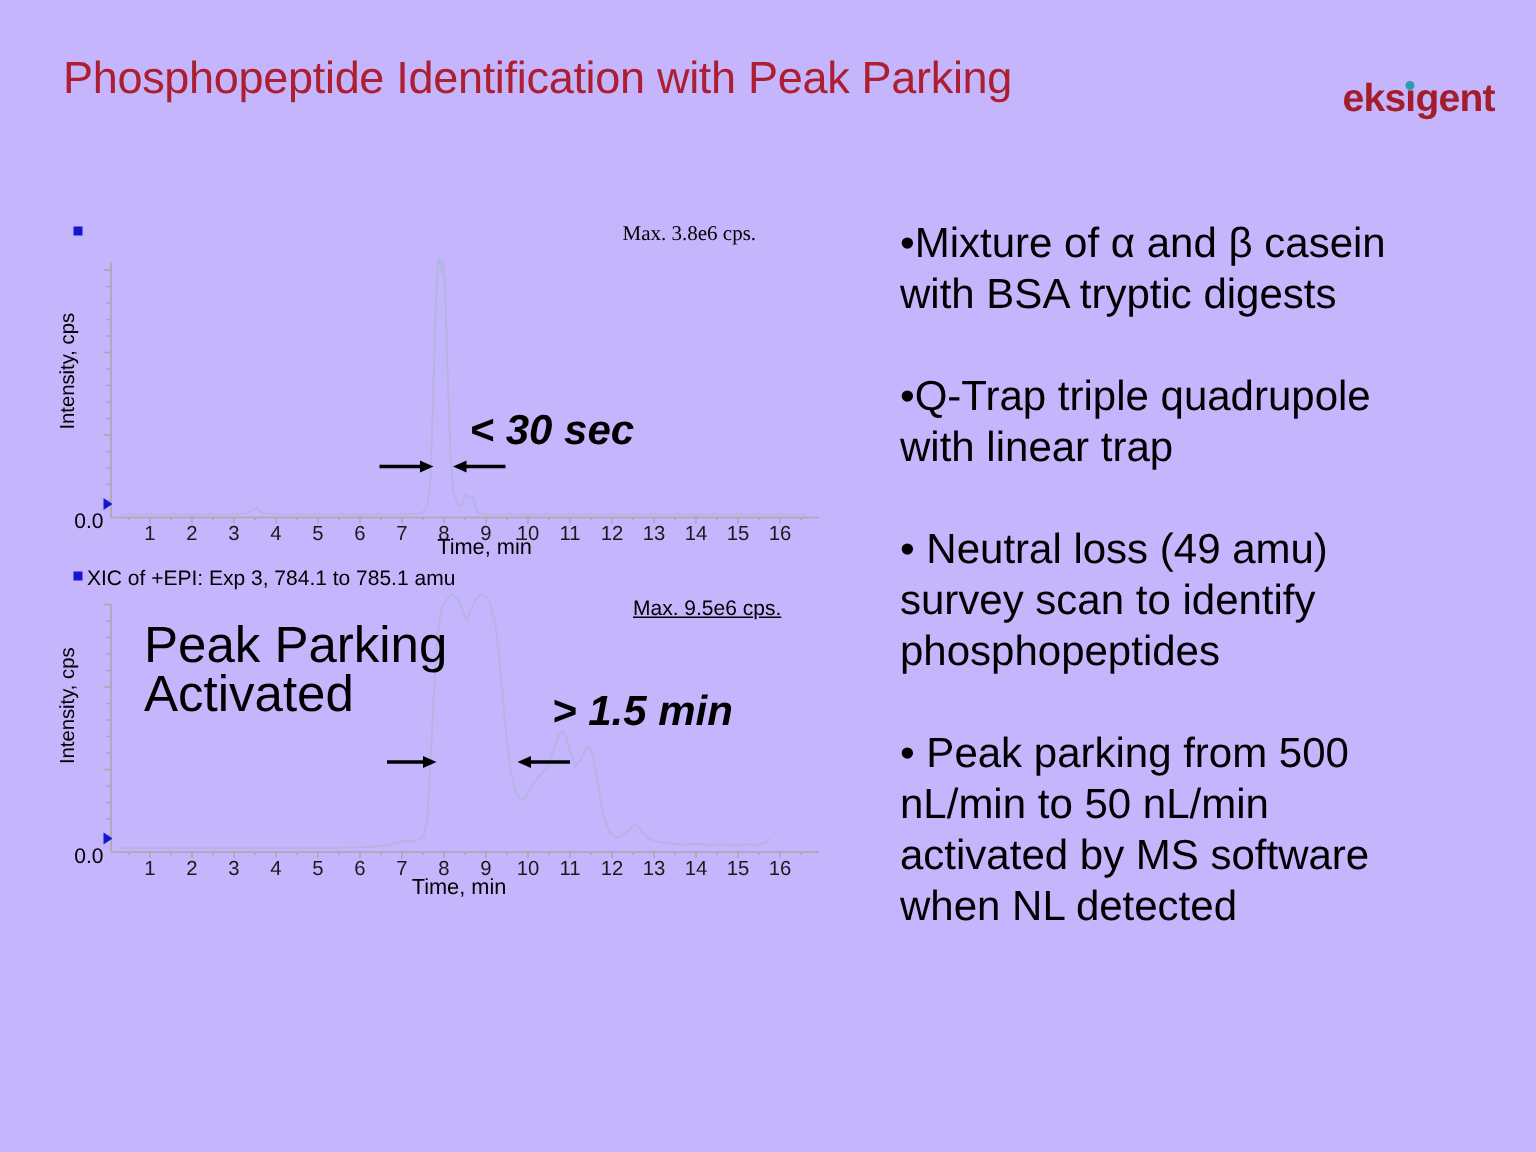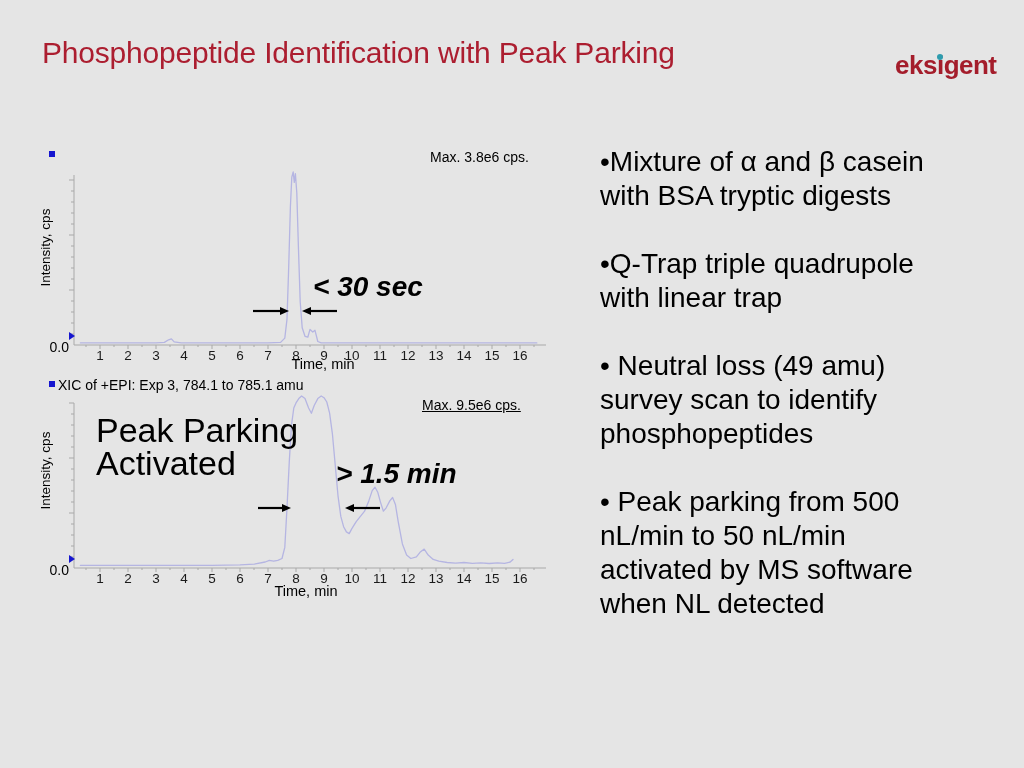--- a/index.html
+++ b/index.html
@@ -1,16 +1,16 @@
 <!DOCTYPE html>
 <html><head>
 <meta charset="utf-8">
 <style>
   html,body{margin:0;padding:0;background:#fff;}
-  .slide{position:relative;width:1024px;height:768px;background:#e5e5e5;overflow:hidden;
+  .slide{position:relative;width:1024px;height:768px;background:#c4b5fd;overflow:hidden;
          font-family:"Liberation Sans",sans-serif;color:#000;}
 
   .title{position:absolute;left:42px;top:36px;font-size:30px;color:#ac1e30;
          letter-spacing:-0.2px;white-space:nowrap;}
 
   .logo{position:absolute;left:871px;top:50px;font-size:26px;font-weight:bold;
         color:#a41d2b;letter-spacing:-0.5px;white-space:nowrap;margin-left:24px;}
   .logo-i{position:relative;display:inline-block;}
   .logo-i::after{content:"";position:absolute;left:0.5px;top:3.5px;width:6px;height:6px;
         border-radius:50%;background:#2e9cae;}
@@ -35,21 +35,21 @@
 </head>
 <body>
 
 <div class="slide">
 
   <div class="title">Phosphopeptide Identification with Peak Parking</div>
 
   <div class="logo"><span>eks</span><span class="logo-i"><span>i</span></span><span>gent</span></div>
 
   <span class="sq" style="left:49px;top:151px;"></span>
-  <div class="hdr" style="left:430px;top:149px;">Max. 3.8e6 cps.</div>
+  <div class="hdr" style="left:415px;top:149px;font-family:Liberation Serif, serif;">Max. 3.8e6 cps.</div>
 
   <svg class="chart" id="chart1-svg" style="left:40px;top:165px;" width="520" height="212">
       <line x1="34" y1="10" x2="34" y2="180" stroke="#a9a9a9" stroke-width="1"></line>
       <line x1="31" y1="169" x2="34" y2="169" stroke="#a9a9a9" stroke-width="1"></line>
       <line x1="31" y1="158" x2="34" y2="158" stroke="#a9a9a9" stroke-width="1"></line>
       <line x1="31" y1="147" x2="34" y2="147" stroke="#a9a9a9" stroke-width="1"></line>
       <line x1="31" y1="136" x2="34" y2="136" stroke="#a9a9a9" stroke-width="1"></line>
       <line x1="29" y1="125" x2="34" y2="125" stroke="#a9a9a9" stroke-width="1"></line>
       <line x1="31" y1="114" x2="34" y2="114" stroke="#a9a9a9" stroke-width="1"></line>
       <line x1="31" y1="103" x2="34" y2="103" stroke="#a9a9a9" stroke-width="1"></line>
@@ -199,21 +199,21 @@
       <polygon points="29,162 29,170 35,166" fill="#1515cf"></polygon>
       <polyline points="40.4,172.4 60.0,172.4 88.0,172.4 116.0,172.4 144.0,172.4 172.0,172.4 200.0,171.9 214.0,171.2 225.2,169.0 229.4,167.3 233.6,168.1 237.8,167.3 242.0,165.5 244.8,154.4 247.0,114.8 249.3,68.4 251.5,32.2 253.8,15.0 256.0,9.9 258.8,5.6 261.6,3.0 265.0,5.6 268.6,15.0 271.4,20.2 274.2,12.5 277.8,5.6 281.2,3.0 284.0,4.7 286.8,9.0 289.6,20.2 292.4,40.8 295.2,71.8 298.0,102.8 300.8,123.4 303.6,133.7 306.4,138.9 309.2,140.6 312.0,135.4 316.2,128.6 320.4,123.4 324.6,118.2 328.8,107.9 332.2,97.6 335.0,94.2 337.8,99.3 340.6,109.6 343.4,118.2 346.2,114.8 349.8,107.9 352.6,104.5 355.4,111.4 358.2,128.6 362.4,150.9 366.6,162.1 370.8,165.5 376.4,163.8 380.6,158.7 384.2,156.1 388.2,162.1 393.2,166.4 398.8,168.1 407.2,169.5 415.6,170.2 424.0,169.5 432.4,170.4 440.8,169.8 449.2,170.5 457.6,169.8 464.6,170.4 470.2,169.0 473.0,166.4" fill="none" stroke="#b5b5e2" stroke-width="1.3" stroke-linejoin="round" stroke-linecap="round"></polyline>
       <line x1="218" y1="115" x2="244" y2="115" stroke="#000" stroke-width="2.2"></line>
       <polygon points="251,115 242,111 242,119" fill="#000"></polygon>
       <line x1="340" y1="115" x2="312" y2="115" stroke="#000" stroke-width="2.2"></line>
       <polygon points="305,115 314,111 314,119" fill="#000"></polygon>
     </svg>
   <div class="ylab" style="left:0px;top:463px;">Intensity, cps</div>
   <div class="anno-big" style="left:96px;top:414px;">Peak Parking
 Activated</div>
-  <div class="anno-width" style="left:336px;top:458px;">&gt; 1.5 min</div>
+  <div class="anno-width" style="left:368px;top:458px;">&gt; 1.5 min</div>
 
   <div class="bullets" id="bullets">
       <div class="para">
         <div class="line">•Mixture of α and β casein</div>
         <div class="line">with BSA tryptic digests</div>
       </div>
       <div class="para">
         <div class="line">•Q-Trap triple quadrupole</div>
         <div class="line">with linear trap</div>
       </div>

